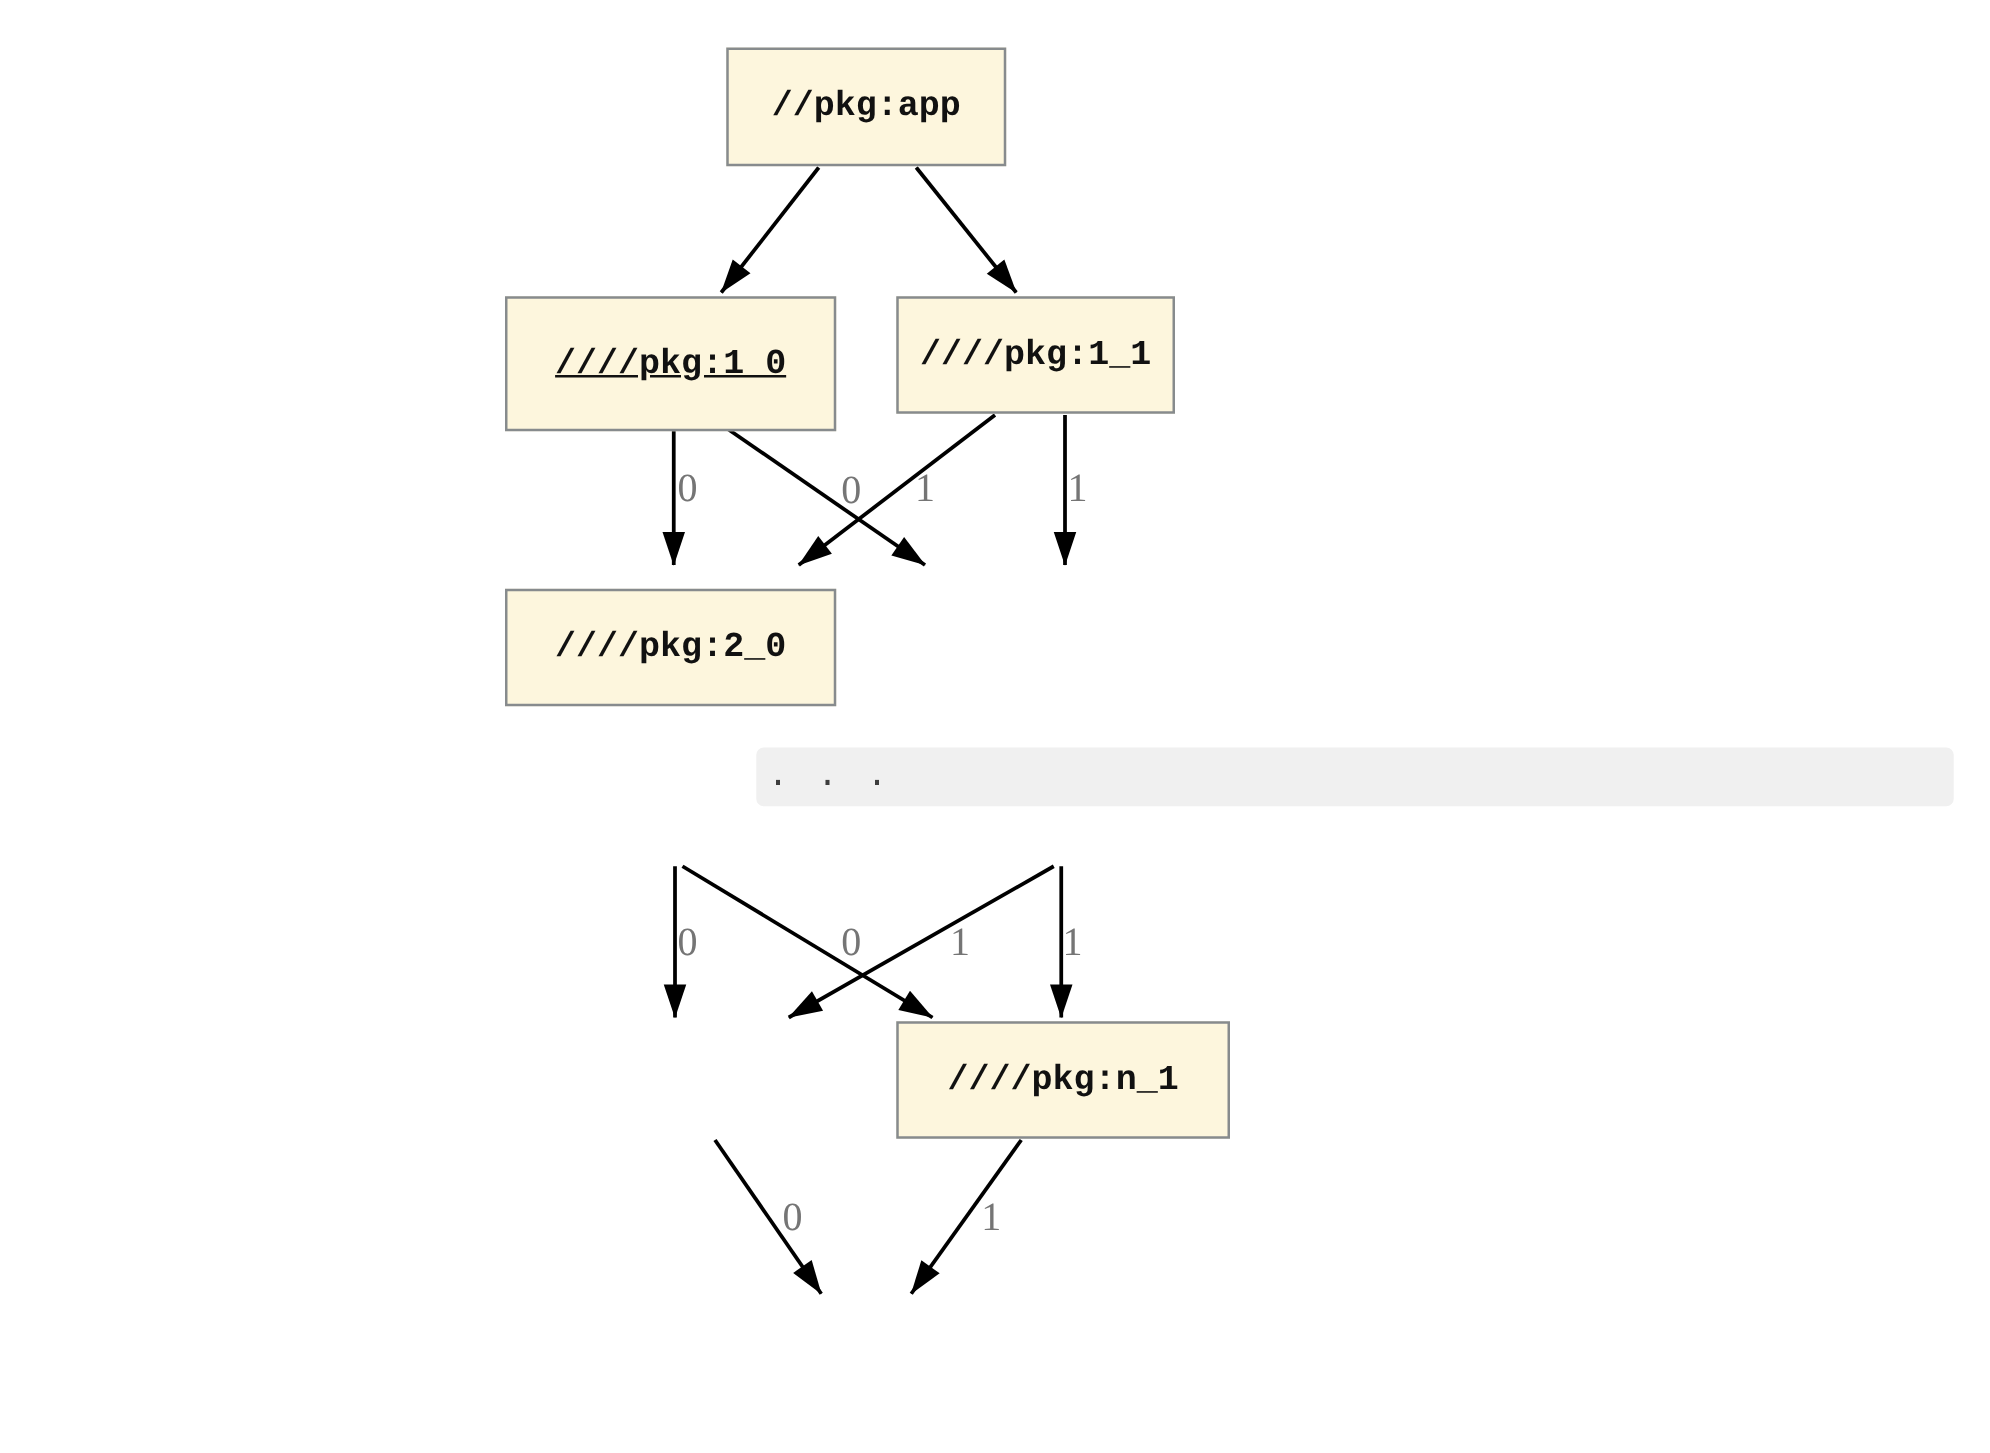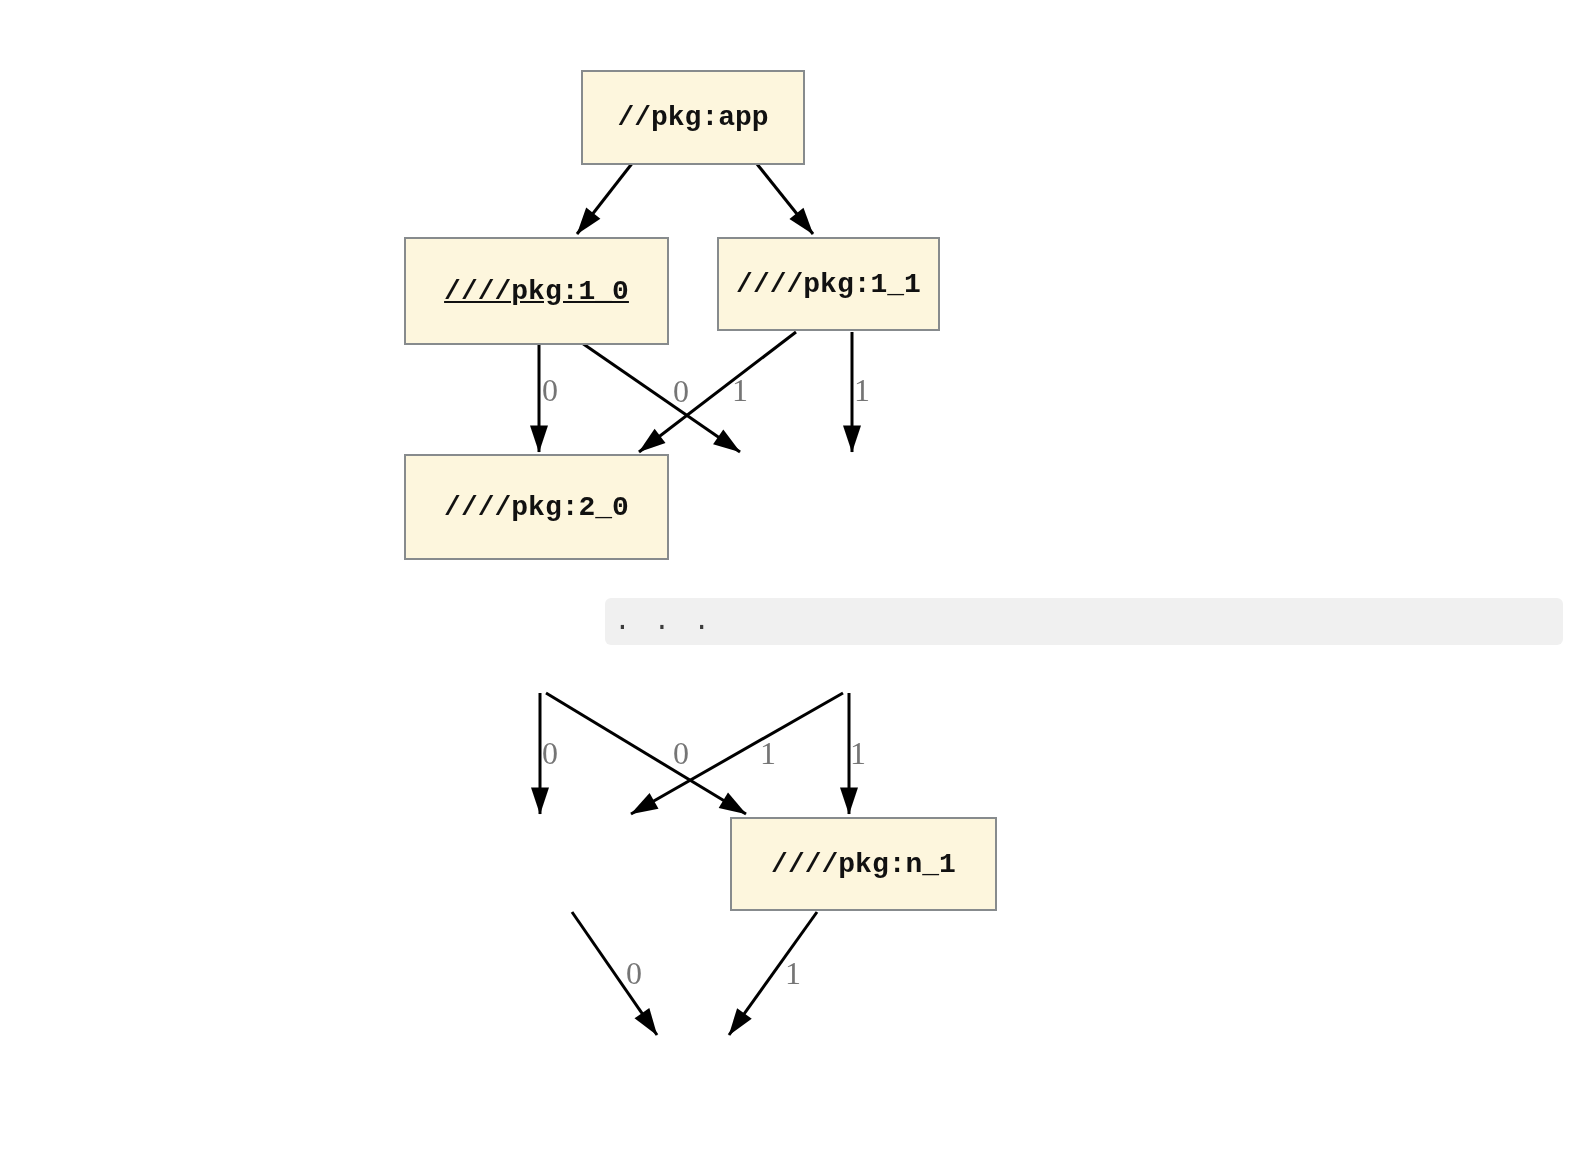--- a/index.html
+++ b/index.html
@@ -92,25 +92,25 @@
 
     <line class="edge" x1="540" y1="693" x2="540" y2="814" marker-end="url(#arrow)"></line>
     <line class="edge" x1="546" y1="693" x2="746" y2="814" marker-end="url(#arrow)"></line>
     <line class="edge" x1="843" y1="693" x2="631" y2="814" marker-end="url(#arrow)"></line>
     <line class="edge" x1="849" y1="693" x2="849" y2="814" marker-end="url(#arrow)"></line>
 
     <line class="edge" x1="572" y1="912" x2="657" y2="1035" marker-end="url(#arrow)"></line>
     <line class="edge" x1="817" y1="912" x2="729" y2="1035" marker-end="url(#arrow)"></line>
   </svg>
 
-  <div class="node" style="left:581px; top:38px;   width:224px; height:95px;margin-top:32px;">//pkg:app</div>
+  <div class="node" style="left:581px; top:38px;   width:224px; height:95px;">//pkg:app</div>
   <div class="node" style="left:404px; top:237px;  width:265px; height:108px;text-decoration:underline;">////pkg:1_0</div>
   <div class="node" style="left:717px; top:237px;  width:223px; height:94px;">////pkg:1_1</div>
-  <div class="node" style="left:404px; top:454px;  width:265px; height:106px;">////pkg:2_0</div>
-  <div class="node" style="left:717px; top:817px;  width:267px; height:94px;margin-left:13px;">////pkg:n_1</div>
+  <div class="node" style="left:404px; top:471px;  width:265px; height:94px;">////pkg:2_0</div>
+  <div class="node" style="left:717px; top:817px;  width:267px; height:94px;">////pkg:n_1</div>
 
   <span class="elabel" style="left:550px; top:390px;">0</span>
   <span class="elabel" style="left:681px; top:391px;">0</span>
   <span class="elabel" style="left:740px; top:390px;">1</span>
   <span class="elabel" style="left:862px; top:390px;">1</span>
 
   <span class="elabel" style="left:550px; top:753px;">0</span>
   <span class="elabel" style="left:681px; top:753px;">0</span>
   <span class="elabel" style="left:768px; top:753px;">1</span>
   <span class="elabel" style="left:858px; top:753px;">1</span>

